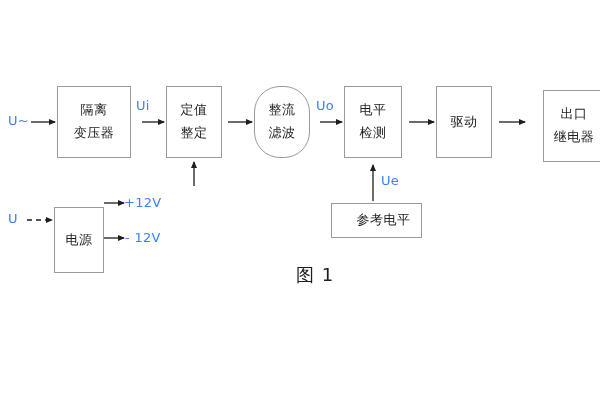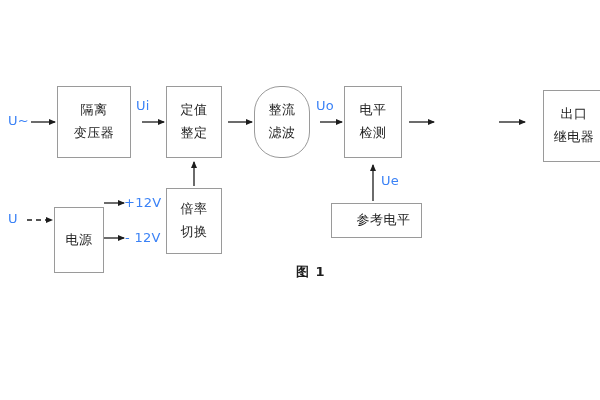--- a/index.html
+++ b/index.html
@@ -35,24 +35,23 @@
   .sig {
     position: absolute;
     color: #3b82f6;
     font-size: 13px;
     white-space: nowrap;
     letter-spacing: 0.3px;
   }
   .caption {
     position: absolute;
     color: #1d1d1d;
-    font-size: 13px;
+    font-size: 18px;
     letter-spacing: 1px;
     white-space: nowrap;
-    font-weight: bold;
   }
   .conn { position: absolute; }
   .conn svg { display: block; overflow: visible; }
 </style>
 </head>
 <body>
 
 <div id="canvas">
 
   <div class="box" style="left:57px; top:86px; width:74px; height:72px;">
@@ -68,34 +67,33 @@
   <div class="box" style="left:254px; top:86px; width:56px; height:72px;border-radius:26px;">
     <span class="ln">整流</span>
     <span class="ln">滤波</span>
   </div>
 
   <div class="box" style="left:344px; top:86px; width:58px; height:72px;">
     <span class="ln">电平</span>
     <span class="ln">检测</span>
   </div>
 
+  <div class="box" style="left:436px; top:86px; width:56px; height:72px;">
+    <span class="ln">驱动</span>
+  </div>
 
   <div class="box" style="left:527px; top:90px; width:62px; height:72px;margin-left:16px;">
     <span class="ln">出口</span>
     <span class="ln">继电器</span>
   </div>
 
   <div class="box" style="left:54px; top:188px; width:50px; height:66px;margin-top:19px;">
     <span class="ln">电源</span>
   </div>
 
-  <div class="box" style="left:166px; top:188px; width:56px; height:66px;">
-    <span class="ln">倍率</span>
-    <span class="ln">切换</span>
-  </div>
 
   <div class="box" style="left:331px; top:203px; width:91px; height:35px;padding-left:14px;">
     <span class="ln">参考电平</span>
   </div>
 
   <div class="conn" style="left:0; top:0; width:600px; height:400px;">
     <svg width="600" height="400" viewBox="0 0 600 400" xmlns="http://www.w3.org/2000/svg" aria-hidden="true">
       <defs>
         <marker id="ah" markerWidth="7" markerHeight="7" refX="6" refY="3" orient="auto" markerUnits="userSpaceOnUse">
           <path d="M0,0 L7,3 L0,6 z" fill="#1d1d1d"></path>

